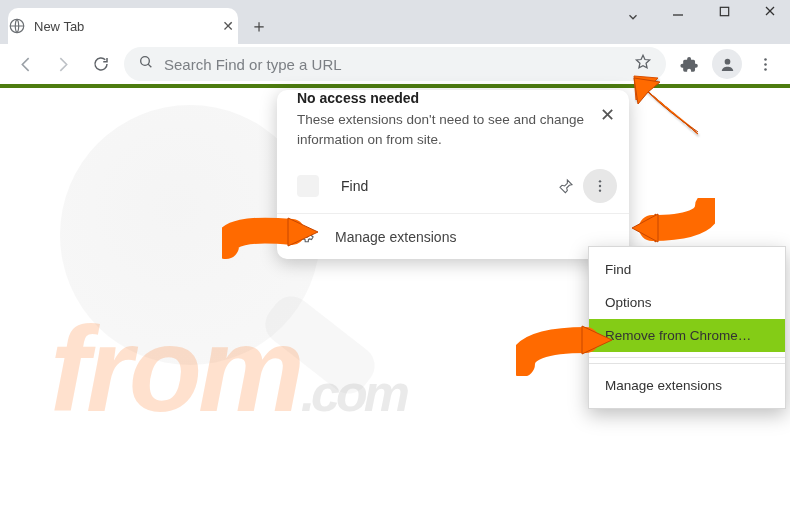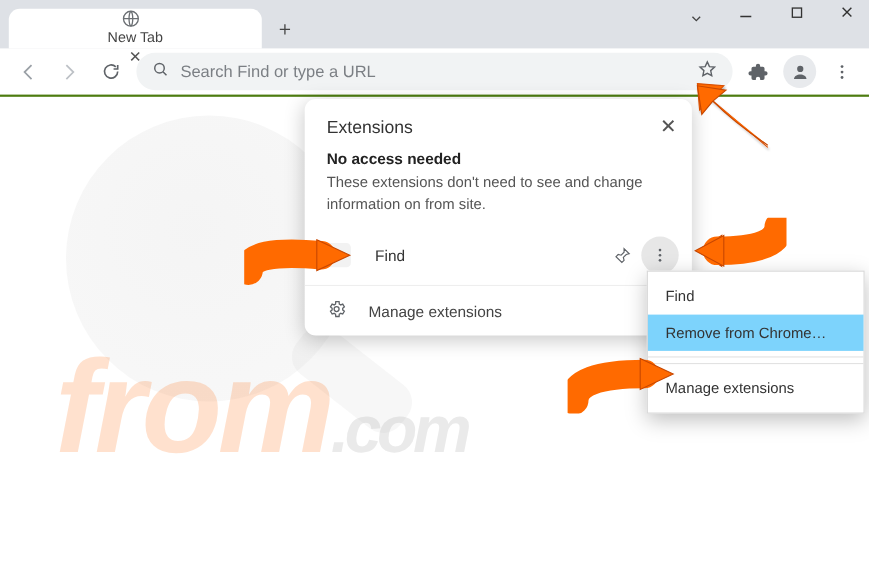--- a/index.html
+++ b/index.html
@@ -1,30 +1,30 @@
 <!DOCTYPE html>
 <html><head>
 <meta charset="utf-8">
 <style>
 * { box-sizing: border-box; margin: 0; padding: 0; font-family: "Segoe UI", Arial, sans-serif; }
 body { width: 790px; height: 527px; background: #fff; position: relative; overflow: hidden; }
 
 
 .titlebar { height: 44px; background: #dee1e6; display: flex; align-items: flex-end; position: relative; }
-.tab { background: #fff; height: 36px; margin-left: 8px; border-radius: 10px 10px 0 0; display: flex; align-items: center; padding: 0 0; min-width: 230px; position: relative; flex-direction: column; }
+.tab { background: #fff; height: 36px; margin-left: 8px; border-radius: 10px 10px 0 0; display: flex; align-items: center; padding: 0 0; min-width: 230px; position: relative; }
 .tab .globe { width: 18px; height: 18px; margin-right: 8px; }
 .tab-title { color: #444; font-size: 13px; flex: 1; }
 .tab-close { color: #555; font-size: 14px; cursor: pointer; padding: 2px 4px; }
 .newtab { width: 30px; height: 30px; display: flex; align-items: center; justify-content: center; color: #444; font-size: 18px; margin-left: 6px; margin-bottom: 3px; cursor: pointer; }
 .win-controls { position: absolute; right: 6px; top: 4px; display: flex; align-items: center; gap: 18px; }
 .win-controls span { width: 28px; text-align: center; color: #333; font-size: 14px; cursor: pointer; }
 .chevron-down { position: absolute; right: 150px; top: 10px; color: #555; cursor: pointer; }
 
 
-.toolbar { height: 44px; background: #fff; border-bottom: 2px solid #4d7c0f; display: flex; align-items: center; padding: 0 10px; gap: 8px; }
+.toolbar { height: 44px; background: #fff; border-bottom: 4px solid #4d7c0f; display: flex; align-items: center; padding: 0 10px; gap: 8px; }
 .nav-btn { width: 30px; height: 30px; display: flex; align-items: center; justify-content: center; color: #888; font-size: 18px; cursor: pointer; }
 .nav-btn.enabled { color: #555; }
 .omnibox { flex: 1; background: #f1f3f4; border-radius: 20px; height: 34px; display: flex; align-items: center; padding: 0 14px; gap: 10px; }
 .omnibox .search-icon { color: #5f6368; }
 .omnibox-text { color: #7b7f84; font-size: 15px; flex: 1; }
 .star-icon { color: #5f6368; cursor: pointer; }
 .toolbar-icon { width: 30px; height: 30px; display: flex; align-items: center; justify-content: center; cursor: pointer; color: #5f6368; }
 .toolbar-icon.circ { background: #e8eaed; border-radius: 50%; }
 
 
@@ -45,21 +45,21 @@
 .manage-row { display: flex; align-items: center; padding: 12px 20px; font-size: 14px; color: #444; cursor: pointer; gap: 20px; }
 .gear-icon { color: #5f6368; }
 
 
 .ctx-menu {
   position: absolute; left: 588px; top: 246px; width: 198px;
   background: #fff; border: 1px solid #d8d8d8; box-shadow: 0 6px 18px rgba(0,0,0,.25);
   padding: 6px 0;
 }
 .ctx-item { padding: 9px 16px; font-size: 13.5px; color: #333; cursor: pointer; }
-.ctx-item.hover { background: #7dd3fc; }
+.ctx-item.hover { background: #84cc16; }
 .ctx-sep { height: 1px; background: #e2e2e2; margin: 5px 0; }
 
 
 .watermark {
   position: absolute; left: 50px; top: 120px; width: 700px;
   font-size: 140px; font-weight: 700; color: rgba(200,200,200,.28);
   font-style: italic; letter-spacing: -4px; pointer-events: none; z-index: -1;
   font-family: Arial, sans-serif;
 }
 .wm-circle {
@@ -75,21 +75,21 @@
 .viewport { position: absolute; top: 88px; left: 0; right: 0; bottom: 0; background: #fff; z-index: -3; }
 </style>
 </head>
 <body>
 
 <div class="viewport"></div>
 <div class="wm-circle"></div>
 <div class="wm-handle"></div>
 <div class="watermark">
   <br>
-  <span style="color:rgba(255,120,30,.22); font-size:120px">from</span><span style="color:rgba(180,180,180,.28); font-size:60px">.com</span>
+  <span style="color:rgba(255,120,30,.22); font-size:120px">from</span><span style="color:rgba(180,180,180,.28); font-size:52px">.com</span>
 </div>
 
 <div class="titlebar">
   <div class="tab">
     <span class="globe">
       <svg viewBox="0 0 24 24" width="18" height="18" fill="none" stroke="#6b6f73" stroke-width="1.6">
         <circle cx="12" cy="12" r="9"></circle>
           <path d="M3 12h18M12 3c3 3 3 15 0 18M12 3c-3 3-3 15 0 18"></path>
       </svg>
     </span>
@@ -167,21 +167,20 @@
     <svg width="17" height="17" viewBox="0 0 24 24" fill="#5f6368">
         <circle cx="12" cy="5" r="1.8"></circle>
         <circle cx="12" cy="12" r="1.8"></circle>
         <circle cx="12" cy="19" r="1.8"></circle>
       </svg>
   </div>
 </div>
 
 <div class="ext-popup">
   <span class="ext-close">✕</span>
-  <div class="ext-title">Extensions</div>
   <div class="ext-sub">No access needed</div>
   <div class="ext-desc">These extensions don't need to see and change information on from site.</div>
   <div class="ext-row">
     <span class="icon-slot"></span>
     <span class="ext-name">Find</span>
     <span class="pin-btn">
       <svg width="16" height="16" viewBox="0 0 24 24" fill="none" stroke="#5f6368" stroke-width="1.6">
           <path d="M14 3l7 7-4 1-4 4 1 4-3 3-8-8 3-3 4 1 4-4z"></path>
         </svg>
     </span>
@@ -199,20 +198,21 @@
           <circle cx="12" cy="12" r="3"></circle>
           <path d="M19.4 13a7.5 7.5 0 0 0 0-2l2-1.6-2-3.4-2.4.9a7.5 7.5 0 0 0-1.7-1L15 3h-4l-.3 2.9a7.5 7.5 0 0 0-1.7 1l-2.4-.9-2 3.4 2 1.6a7.5 7.5 0 0 0 0 2l-2 1.6 2 3.4 2.4-.9a7.5 7.5 0 0 0 1.7 1L11 21h4l.3-2.9a7.5 7.5 0 0 0 1.7-1l2.4.9 2-3.4z"></path>
         </svg>
     </span>
     <span>Manage extensions</span>
   </div>
 </div>
 
 <div class="ctx-menu">
   <div class="ctx-item">Find</div>
+  <div class="ctx-item">Options</div>
   <div class="ctx-item hover">Remove from Chrome…</div>
   <div class="ctx-sep"></div>
   <div class="ctx-sep"></div>
   <div class="ctx-item">Manage extensions</div>
 </div>
 
 <svg class="arrow" style="left:628px; top:72px" width="80" height="80">
   <defs>
       <filter id="s1">
         <feDropShadow dx="1" dy="2" stdDeviation="1" flood-opacity=".35"></feDropShadow>

